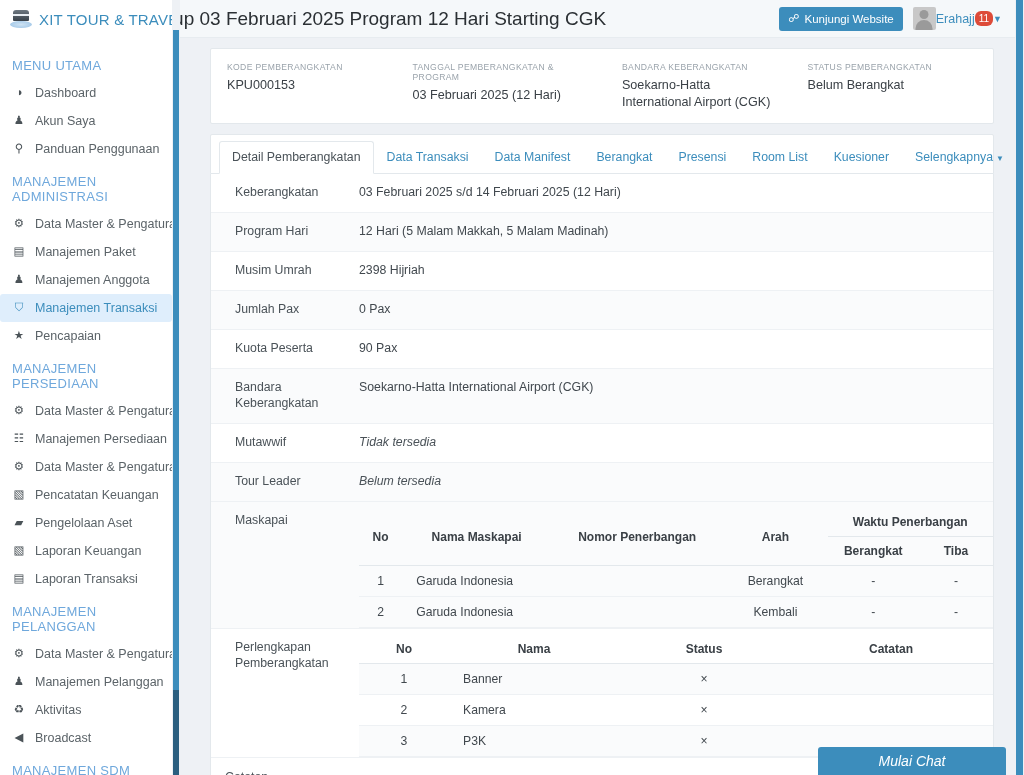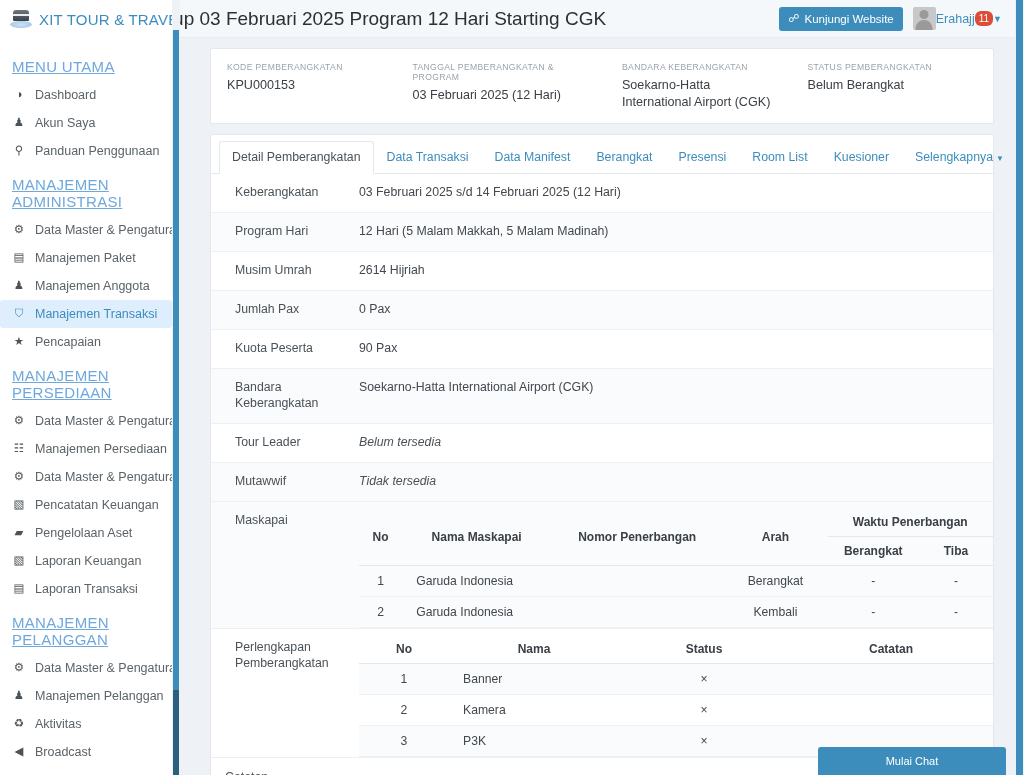--- a/index.html
+++ b/index.html
@@ -39,23 +39,22 @@
   .brand-logo .base {
     position: absolute; left: 0; bottom: 1px; width: 22px; height: 7px;
     background: radial-gradient(ellipse at center, #cfe3f3 0%, #a8cbe9 70%, #8fbbe0 100%);
     border-radius: 50%;
   }
   .brand-text {
     color: #3c8dbc; font-size: 15px; letter-spacing: .2px; white-space: nowrap;
   }
   .nav { padding-top: 9px; }
   .nav-header {
-    color: #6fa8dc; font-size: 15px; letter-spacing: .3px;
+    color: #6fa8dc; font-size: 13px; letter-spacing: .3px;
     padding: 11px 0 6px 12px;
-    text-decoration: underline;
   }
   .nav-item {
     display: flex; align-items: center; gap: 9px;
     padding: 7px 6px 7px 12px;
     color: #5b6368; font-size: 12.5px;
     cursor: pointer; white-space: nowrap;
   }
   .nav-item.active {
     background: #dfeefc; color: #3c8dbc; border-radius: 3px;
     margin-right: 8px;
@@ -188,23 +187,23 @@
   .drow.tbl-row { align-items: stretch; }
   .drow.tbl-row .dval { padding: 6px 0 0 0; }
 
   
   .catatan-row { padding: 12px 14px 2px 14px; font-size: 12.3px; color: #4a5258; }
   .btn-row { padding: 6px 14px 12px 14px; display: flex; flex-wrap: wrap; gap: 7px; align-items: center; }
 
   
   .chat-btn {
     position: absolute; right: 18px; bottom: 0; width: 188px; height: 28px;
-    background: #3c8dbc; color: #fff; font-size: 11px;
+    background: #3c8dbc; color: #fff; font-size: 14px;
     display: flex; align-items: center; justify-content: center;
-    border-radius: 3px 3px 0 0; cursor: pointer;
+    border-radius: 3px 3px 0 0; cursor: pointer; font-style: italic;
   }
   
   .page-scroll-track {
     position: absolute; right: 0; top: 0; width: 9px; height: 775px; background: #eef1f5;
   }
   .page-scroll-thumb {
     position: absolute; right: 1px; top: 0; width: 7px; height: 775px; background: #3c8dbc;
   }
 </style>
 </head>
@@ -361,41 +360,41 @@
             <div class="drow">
               <div class="dkey">Keberangkatan</div>
               <div class="dval">03 Februari 2025 s/d 14 Februari 2025 (12 Hari)</div>
             </div>
             <div class="drow">
               <div class="dkey">Program Hari</div>
               <div class="dval">12 Hari (5 Malam Makkah, 5 Malam Madinah)</div>
             </div>
             <div class="drow">
               <div class="dkey">Musim Umrah</div>
-              <div class="dval">2614 Hijriah</div>
+              <div class="dval">2398 Hijriah</div>
             </div>
             <div class="drow">
               <div class="dkey">Jumlah Pax</div>
               <div class="dval">0 Pax</div>
             </div>
             <div class="drow">
               <div class="dkey">Kuota Peserta</div>
               <div class="dval">90 Pax</div>
             </div>
             <div class="drow">
               <div class="dkey">Bandara Keberangkatan</div>
               <div class="dval">Soekarno-Hatta International Airport (CGK)</div>
             </div>
             <div class="drow">
+              <div class="dkey">Mutawwif</div>
+              <div class="dval ital">Tidak tersedia</div>
+            </div>
+            <div class="drow">
               <div class="dkey">Tour Leader</div>
               <div class="dval ital">Belum tersedia</div>
-            </div>
-            <div class="drow">
-              <div class="dkey">Mutawwif</div>
-              <div class="dval ital">Tidak tersedia</div>
             </div>
           </div>
 
         <div class="drow tbl-row">
           <div class="dkey">Maskapai</div>
           <div class="dval">
             <table class="inner-tbl">
               <thead>
                 <tr>
                   <th rowspan="2" style="width:46px">No</th>

